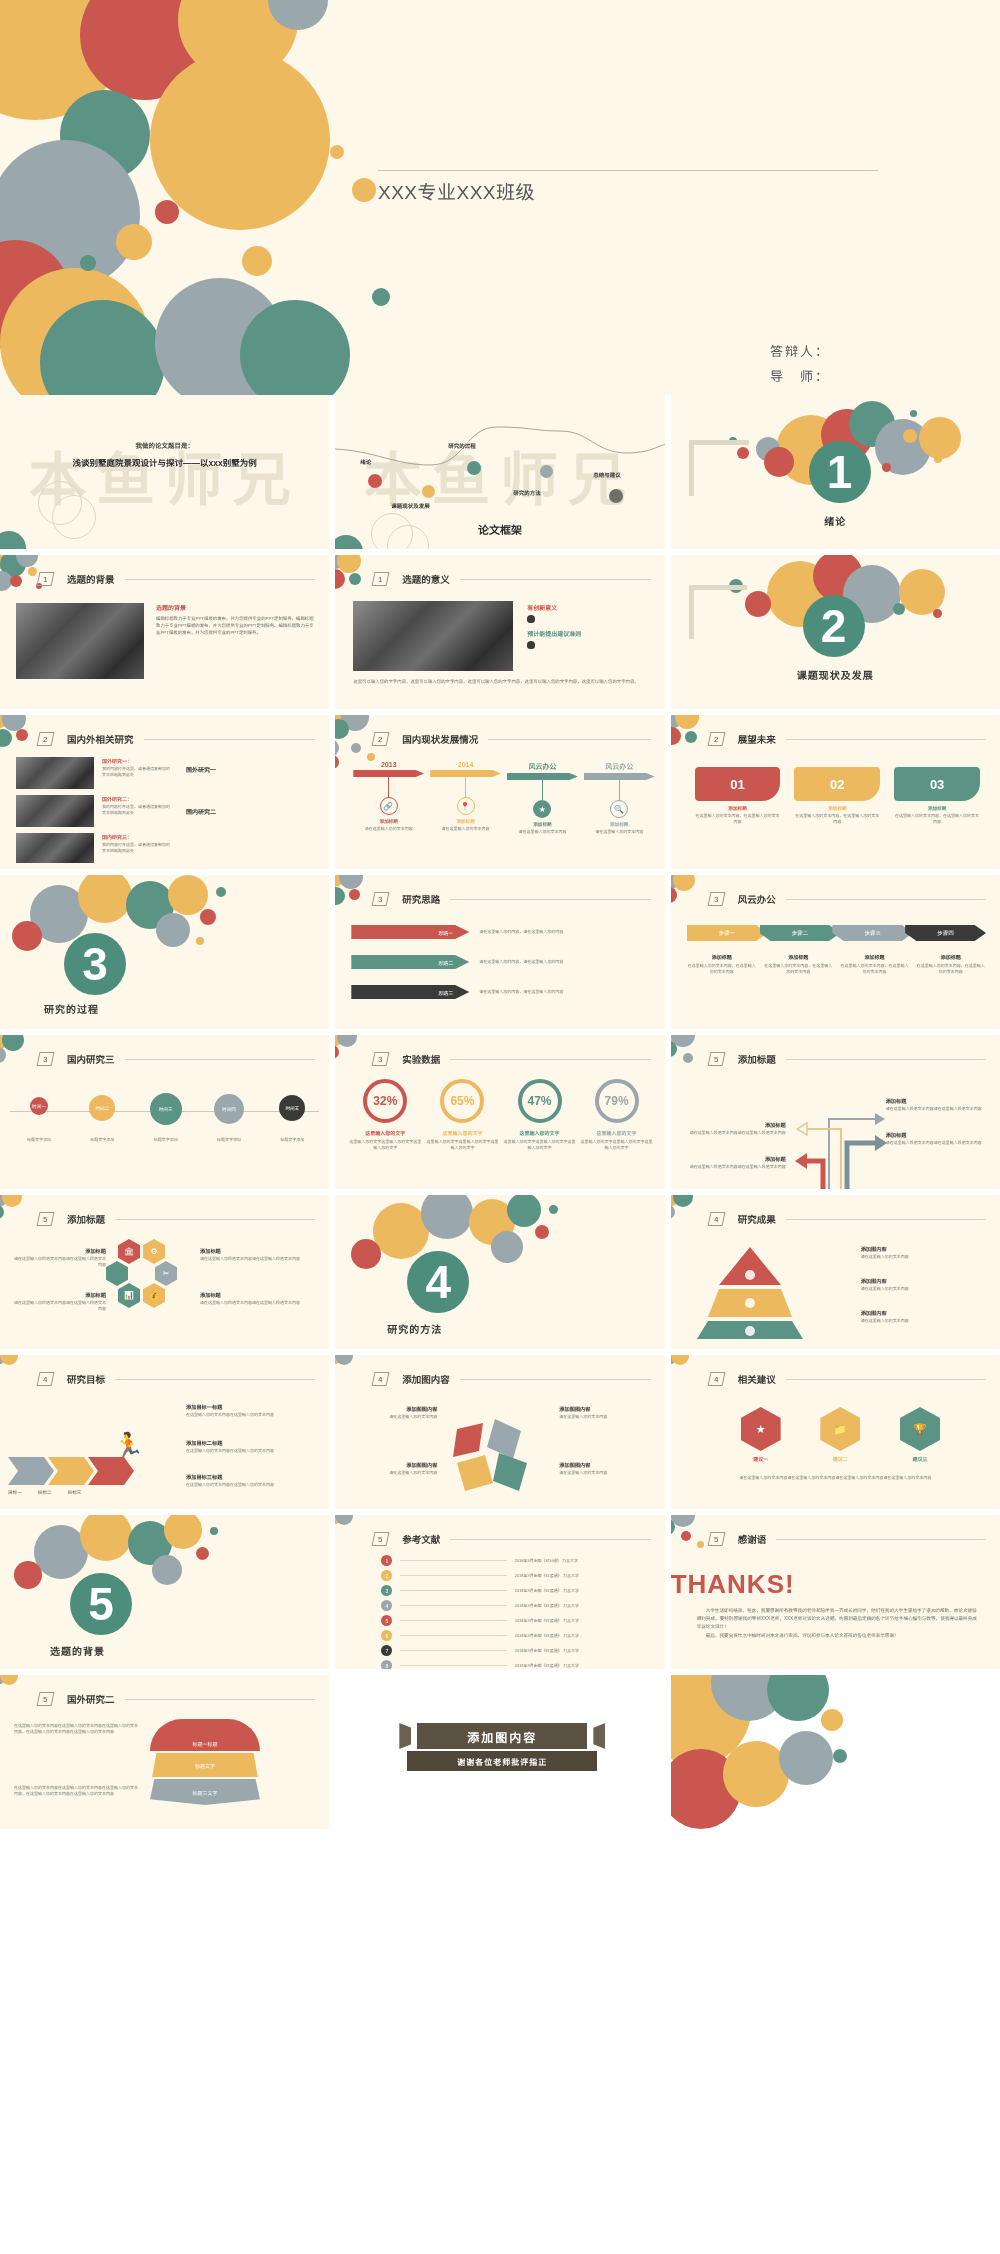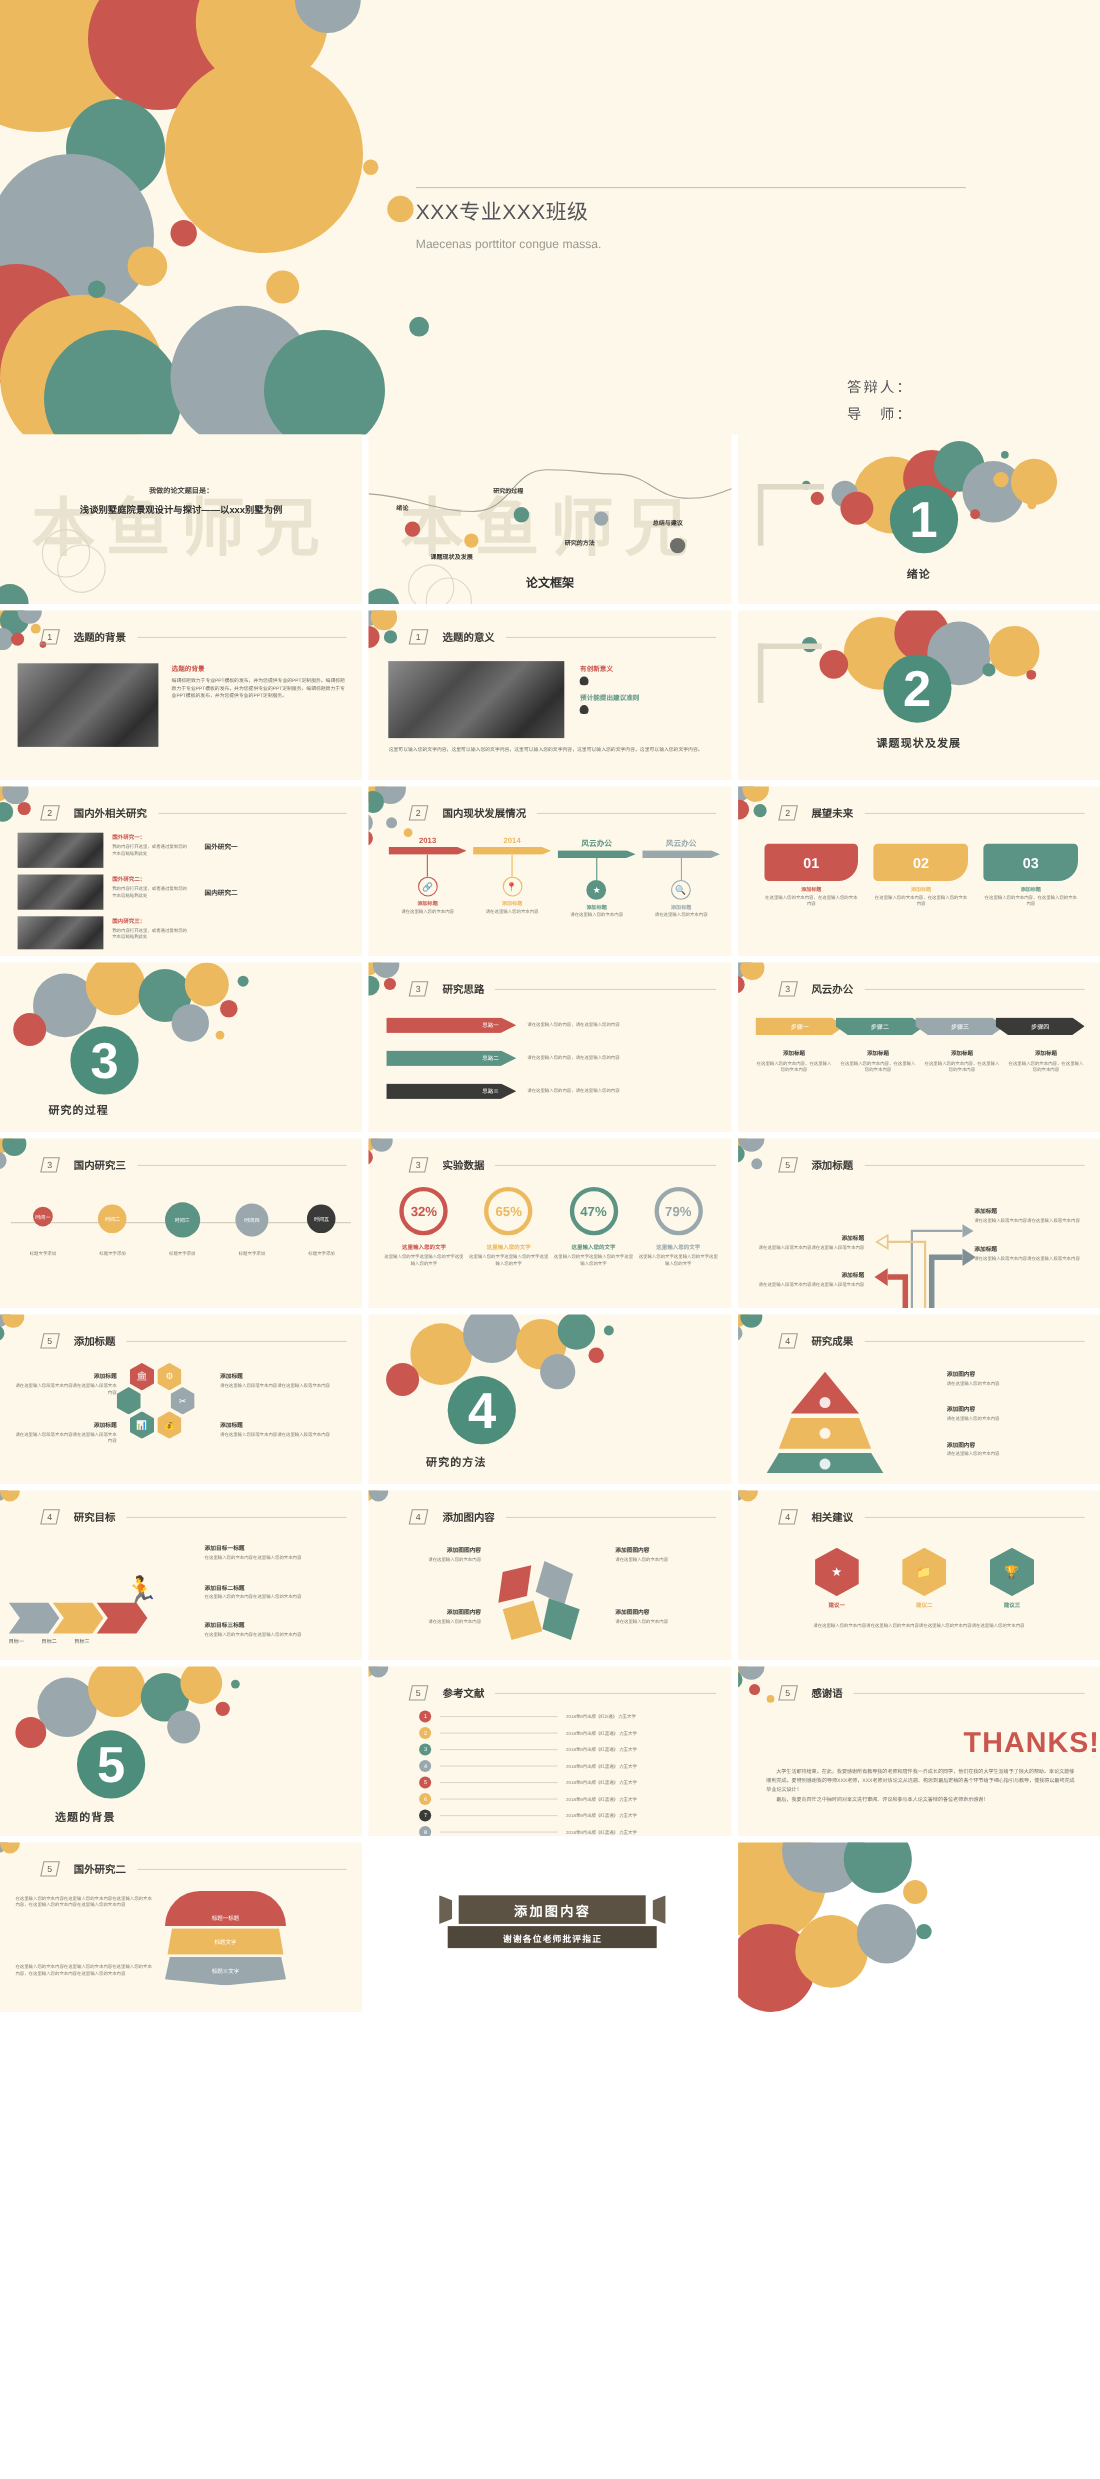--- a/index.html
+++ b/index.html
@@ -121,21 +121,20 @@
   <div class="c" style="left:242px;top:246px;width:30px;height:30px;background:#edb95e;"></div>
   <div class="c" style="left:330px;top:145px;width:14px;height:14px;background:#edb95e;"></div>
   <div class="c" style="left:352px;top:178px;width:24px;height:24px;background:#edb95e;"></div>
   <div class="c" style="left:80px;top:255px;width:16px;height:16px;background:#5b9484;"></div>
   <div class="c" style="left:372px;top:288px;width:18px;height:18px;background:#5b9484;"></div>
 
   <div id="cover-title-wrap">
     <div id="cover-rule"></div>
     <div id="cover-sub">XXX专业XXX班级</div>
     <div id="cover-lorem">
-      <div>Maecenas porttitor congue massa.</div>
     </div>
   </div>
 
   <div id="cover-people">
     <div>答辩人：</div>
     <div>导　师：</div>
   </div>
 </div>
 
 <div id="grid">
@@ -852,21 +851,21 @@
       <div class="c" style="left:22px;top:26px;width:10px;height:10px;background:#c9564f;"></div>
       <div class="c" style="left:38px;top:36px;width:7px;height:7px;background:#edb95e;"></div>
     </div>
     <div class="sh">
       <div class="num">
           <span>5</span>
         </div>
       <div class="ttl">感谢语</div>
       <div class="line"></div>
     </div>
-    <div class="thanks" style="position:absolute;left:0;right:0;top:54px;text-align:right;">THANKS!</div>
+    <div class="thanks" style="position:absolute;left:0;right:0;top:54px;text-align:left;">THANKS!</div>
     <div style="position:absolute;left:26px;right:22px;top:92px;">
       <div style="font-size:4.6px;color:#6f6f6b;line-height:1.7;text-indent:9px;">大学生活即将结束。在此，我要感谢所有教导我的老师和陪伴我一齐成长的同学，他们在我的大学生涯给予了很大的帮助。本论文能够顺利完成，要特别感谢我的导师XXX老师，XXX老师对该论文从选题、构思到最后定稿的各个环节给予细心指引与教导，使我得以最终完成毕业论文设计！</div>
       <div style="font-size:4.6px;color:#6f6f6b;line-height:1.7;text-indent:9px;margin-top:2px;">最后，我要向百忙之中抽时间对本文进行审阅、评议和参与本人论文答辩的各位老师表示感谢！</div>
     </div>
   </div>
 
   <div class="slide">
     <div class="corner-cluster">
       <div class="c" style="left:-4px;top:-4px;width:24px;height:24px;background:#9aa8ad;"></div>
       <div class="c" style="left:12px;top:2px;width:18px;height:18px;background:#edb95e;"></div>

